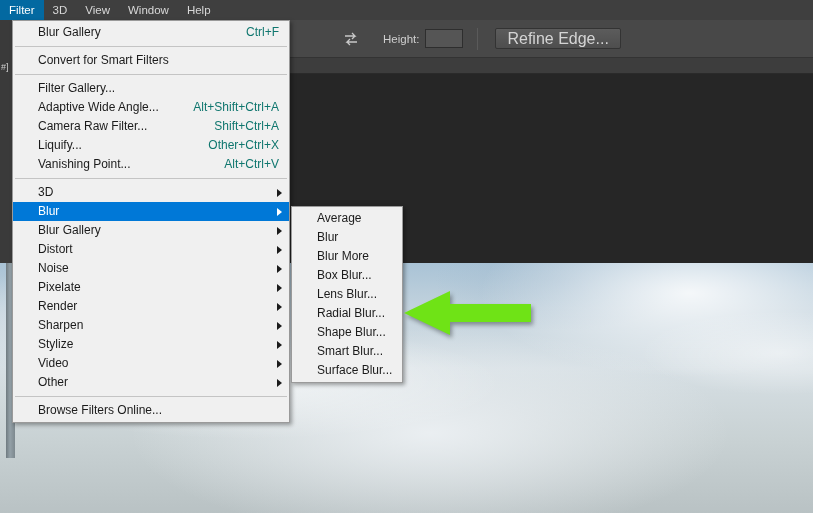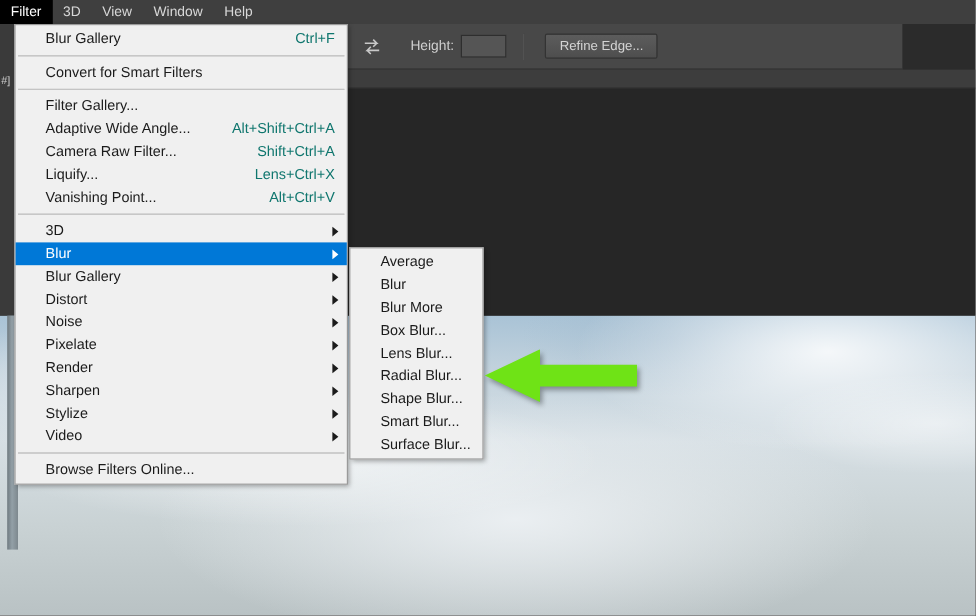--- a/index.html
+++ b/index.html
@@ -51,33 +51,34 @@
   }
   .menubar-item {
     height: 20px;
     line-height: 20px;
     padding: 0 9px;
     font-size: 11.5px;
     color: #d8d8d8;
     cursor: default;
   }
   .menubar-item.active {
-    background: #000000;
+    background: #0369a1;
     color: #ffffff;
   }
 
   
   .optionsbar {
     position: absolute;
     left: 290px; top: 20px;
-    width: 462px; height: 38px;
+    width: 523px; height: 38px;
     background: #484848;
     border-bottom: 1px solid #333;
     display: flex;
     align-items: center;
+    padding-left: 41px;
   }
   .swap-icon {
     margin-left: 10px;
     width: 20px; height: 20px;
     color: #c8c8c8;
     display: flex; align-items: center; justify-content: center;
   }
   .opt-label {
     margin-left: 22px;
     font-size: 11.5px;
@@ -93,21 +94,21 @@
     margin-left: 14px;
     width: 1px; height: 22px;
     background: #2f2f2f;
     border-right: 1px solid #5a5a5a;
   }
   .opt-btn {
     margin-left: 17px;
     height: 21px;
     padding: 0 11px;
     line-height: 20px;
-    font-size: 11px;
+    font-size: 16px;
     color: #d4d4d4;
     background: linear-gradient(to bottom, #5c5c5c 0%, #4e4e4e 100%);
     border: 1px solid #333;
     border-radius: 2px;
     cursor: default;
   }
 
   
   .docstrip {
     position: absolute;
@@ -264,21 +265,21 @@
       <div class="mi">
         <span>Adaptive Wide Angle...</span>
         <span class="shortcut">Alt+Shift+Ctrl+A</span>
       </div>
       <div class="mi">
         <span>Camera Raw Filter...</span>
         <span class="shortcut">Shift+Ctrl+A</span>
       </div>
       <div class="mi">
         <span>Liquify...</span>
-        <span class="shortcut">Lens+Ctrl+X</span>
+        <span class="shortcut">Other+Ctrl+X</span>
       </div>
       <div class="mi">
         <span>Vanishing Point...</span>
         <span class="shortcut">Alt+Ctrl+V</span>
       </div>
       <div class="sep"></div>
       <div class="mi">
         <span>3D</span>
         <span class="arrow"></span>
       </div>
@@ -309,20 +310,24 @@
       <div class="mi">
         <span>Sharpen</span>
         <span class="arrow"></span>
       </div>
       <div class="mi">
         <span>Stylize</span>
         <span class="arrow"></span>
       </div>
       <div class="mi">
         <span>Video</span>
+        <span class="arrow"></span>
+      </div>
+      <div class="mi">
+        <span>Other</span>
         <span class="arrow"></span>
       </div>
       <div class="sep"></div>
       <div class="mi">
         <span>Browse Filters Online...</span>
       </div>
     </div>
 
   <div class="menu" id="blur-submenu">
       <div class="mi">

